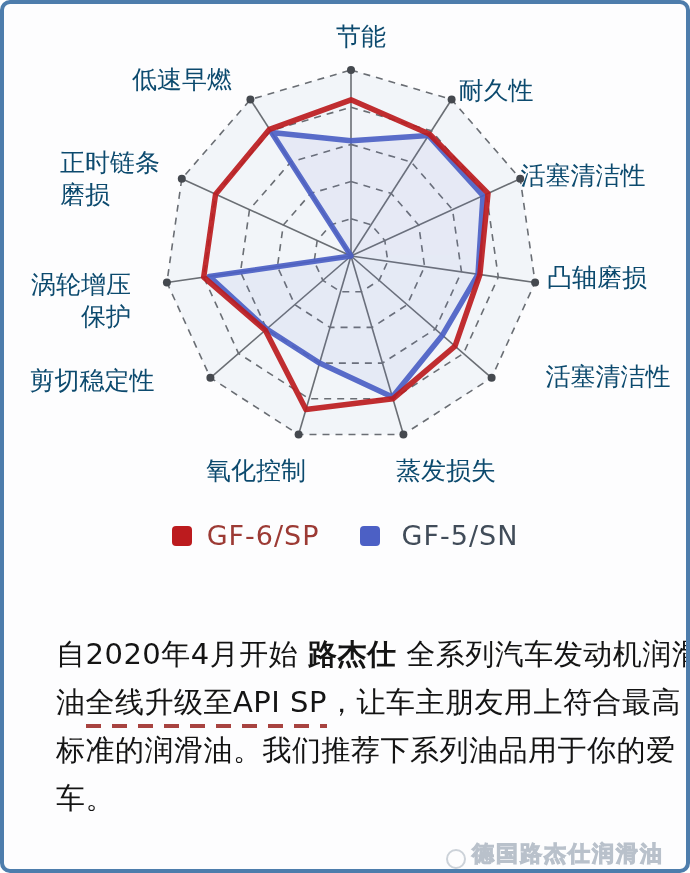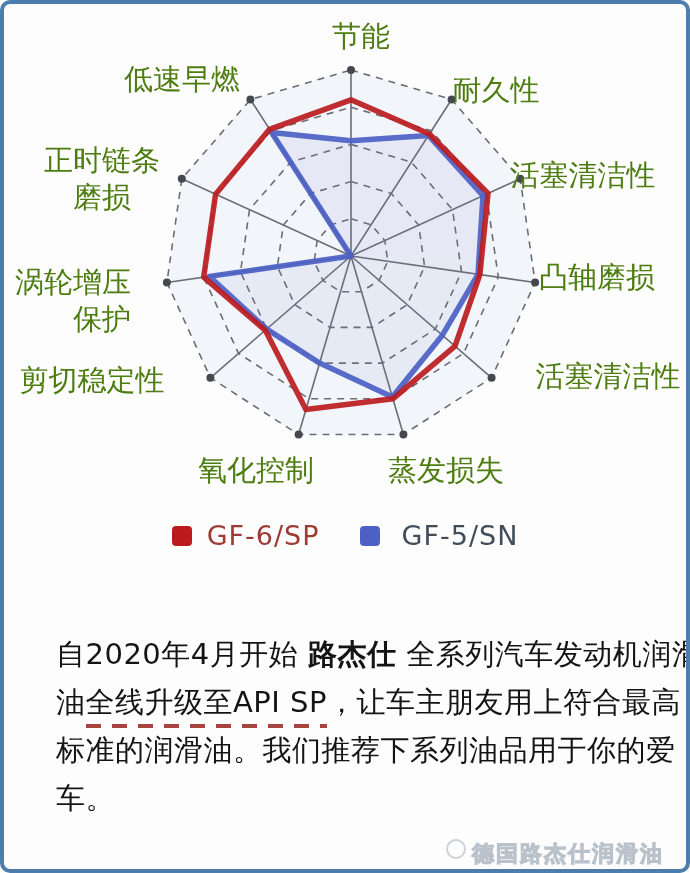--- a/index.html
+++ b/index.html
@@ -1,36 +1,36 @@
 <!DOCTYPE html>
 <html><head>
 <meta charset="utf-8">
 <style>
   html,body{margin:0;padding:0;background:#fff;}
   body{width:690px;height:873px;font-family:"DejaVu Sans","Liberation Sans",sans-serif;}
   .card{position:relative;width:690px;height:873px;box-sizing:border-box;
         background:#fdfdfe;border:4px solid #4d7dac;border-radius:10px;overflow:hidden;}
   .chart-wrap{position:absolute;left:0;top:0;width:690px;height:515px;}
   #radar-svg{position:absolute;left:0;top:0;}
-  .axis-label{position:absolute;color:#4d7c0f;font-size:29px;font-weight:500;
+  .axis-label{position:absolute;color:#0c4a6e;font-size:25px;font-weight:500;
               white-space:pre-line;line-height:1.28;}
   .legend{position:absolute;left:0;top:516px;width:100%;display:flex;
           justify-content:center;align-items:center;gap:40px;}
   .legend-item{display:flex;align-items:center;}
   .legend-swatch{width:20px;height:20px;border-radius:4px;margin-right:15px;display:inline-block;}
   .legend-label{font-size:27px;font-weight:500;letter-spacing:1px;}
   .body-text{position:absolute;left:52px;top:626px;color:#141414;font-size:29px;
              line-height:48px;letter-spacing:0.5px;}
   .t-line{height:48px;white-space:nowrap;}
   .brand{font-weight:600;}
   .underline-red{
      background-image:repeating-linear-gradient(to right,#a84340 0,#a84340 15px,transparent 15px,transparent 26px);
      background-size:100% 4px;background-repeat:no-repeat;background-position:0 100%;
      padding-bottom:9px;margin-top:28px;}
-  .watermark{position:absolute;right:22px;top:835px;display:flex;align-items:flex-start;
+  .watermark{position:absolute;right:22px;top:835px;display:flex;align-items:flex-end;
              color:#d4dae1;-webkit-text-stroke:1px #b9c1cb;font-weight:700;
              font-size:22px;letter-spacing:2px;}
   .wm-logo{width:20px;height:20px;border-radius:50%;border:2px solid #ccd2d9;
            margin-right:6px;box-sizing:border-box;}
 </style>
 </head>
 <body>
 
 <div class="card">
 
@@ -71,21 +71,21 @@
         <div class="axis-label" style="top: 33px; left: 357px; white-space: nowrap; transform: translate(-50%, -50%);">节能</div>
         <div class="axis-label" style="top: 87px; left: 492px; white-space: nowrap; transform: translate(-50%, -50%);">耐久性</div>
         <div class="axis-label" style="top: 172px; left: 579px; white-space: nowrap; transform: translate(-50%, -50%);">活塞清洁性</div>
         <div class="axis-label" style="top: 274px; left: 593px; white-space: nowrap; transform: translate(-50%, -50%);">凸轴磨损</div>
         <div class="axis-label" style="top: 373px; left: 604px; white-space: nowrap; transform: translate(-50%, -50%);">活塞清洁性</div>
         <div class="axis-label" style="top: 467px; left: 442px; white-space: nowrap; transform: translate(-50%, -50%);">蒸发损失</div>
         <div class="axis-label" style="top: 467px; left: 252px; white-space: nowrap; transform: translate(-50%, -50%); text-align: center;">氧化控制</div>
         <div class="axis-label" style="top: 377px; left: 88px; white-space: nowrap; transform: translate(-50%, -50%);">剪切稳定性</div>
         <div class="axis-label" style="top: 297px; right: 563px; text-align: right; transform: translateY(-50%);">涡轮增压
 保护</div>
-        <div class="axis-label" style="top: 175px; right: 534px; text-align: center; transform: translateY(-50%);">正时链条
+        <div class="axis-label" style="top: 175px; right: 534px; text-align: left; transform: translateY(-50%);">正时链条
 磨损</div>
         <div class="axis-label" style="top: 76px; left: 178px; white-space: nowrap; transform: translate(-50%, -50%);">低速早燃</div>
       </div>
   </div>
 
   <div class="legend">
     <div class="legend-item">
       <span class="legend-swatch" style="background: rgb(188, 27, 30);"></span>
       <span class="legend-label" style="color: rgb(156, 58, 52);">GF-6/SP</span>
     </div>

